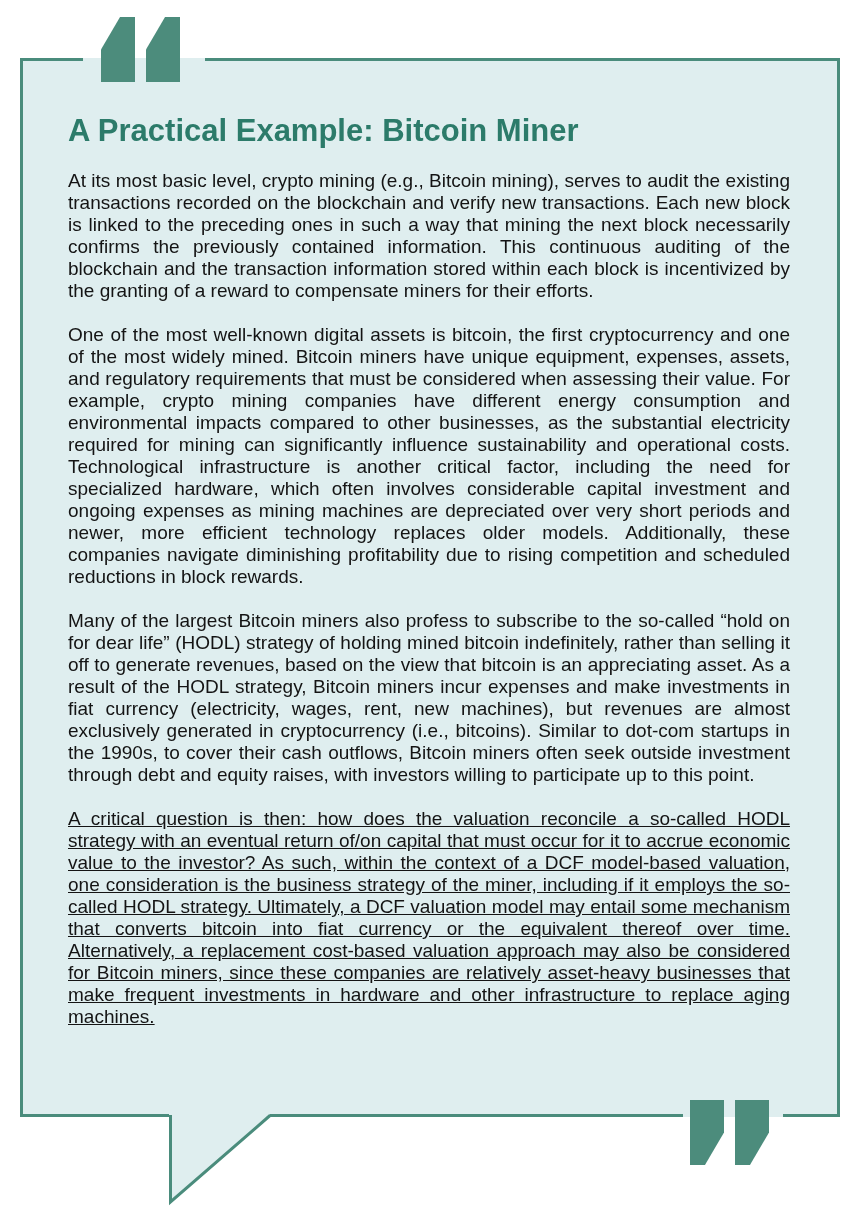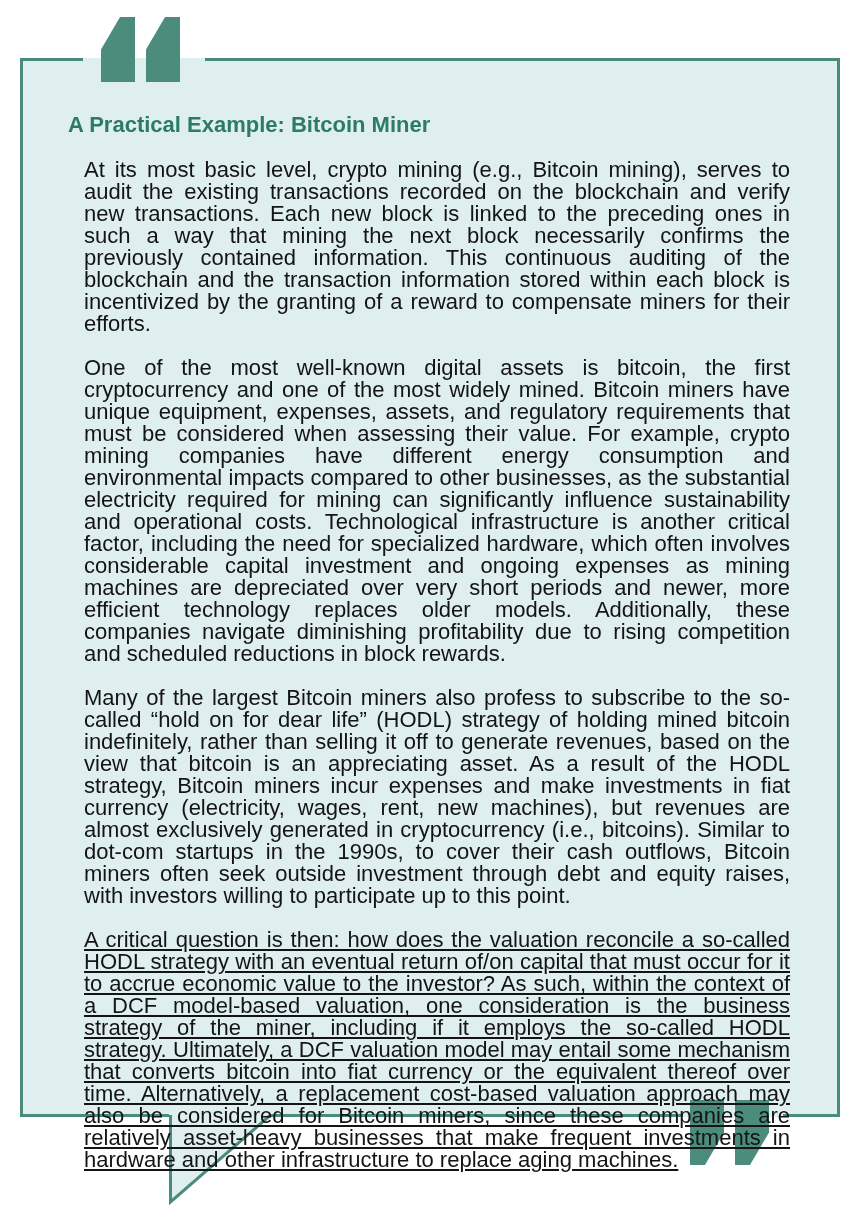--- a/index.html
+++ b/index.html
@@ -30,26 +30,26 @@
   .quote-icon{position:absolute;display:flex;}
   .quote-icon .mark{
     width:34px;height:65px;background:var(--accent-teal);
     clip-path:polygon(56% 0%,100% 0%,100% 100%,0% 100%,0% 50%);
   }
   .quote-icon.open{left:101px;top:17px;gap:11px;}
   .quote-icon.close{left:690px;top:1100px;gap:11px;transform:rotate(180deg);}
   .content{position:absolute;left:68px;top:112px;width:722px;}
   .content h1{
     margin:0 0 21px 0;
-    font-size:22px;line-height:1.2;font-weight:700;
+    font-size:31px;line-height:1.2;font-weight:700;
     color:var(--title-teal);letter-spacing:0;
   }
   .content p{
-    margin:0 0 22px 16px;
-    font-size:22px;line-height:22px;
+    margin:0 0 22px 0;
+    font-size:19px;line-height:22px;
     color:var(--text-color);
     text-align:justify;
   }
   .content p:last-child{margin-bottom:0;text-decoration:underline;}
 </style>
 </head>
 <body>
 
 <div class="page">
 

